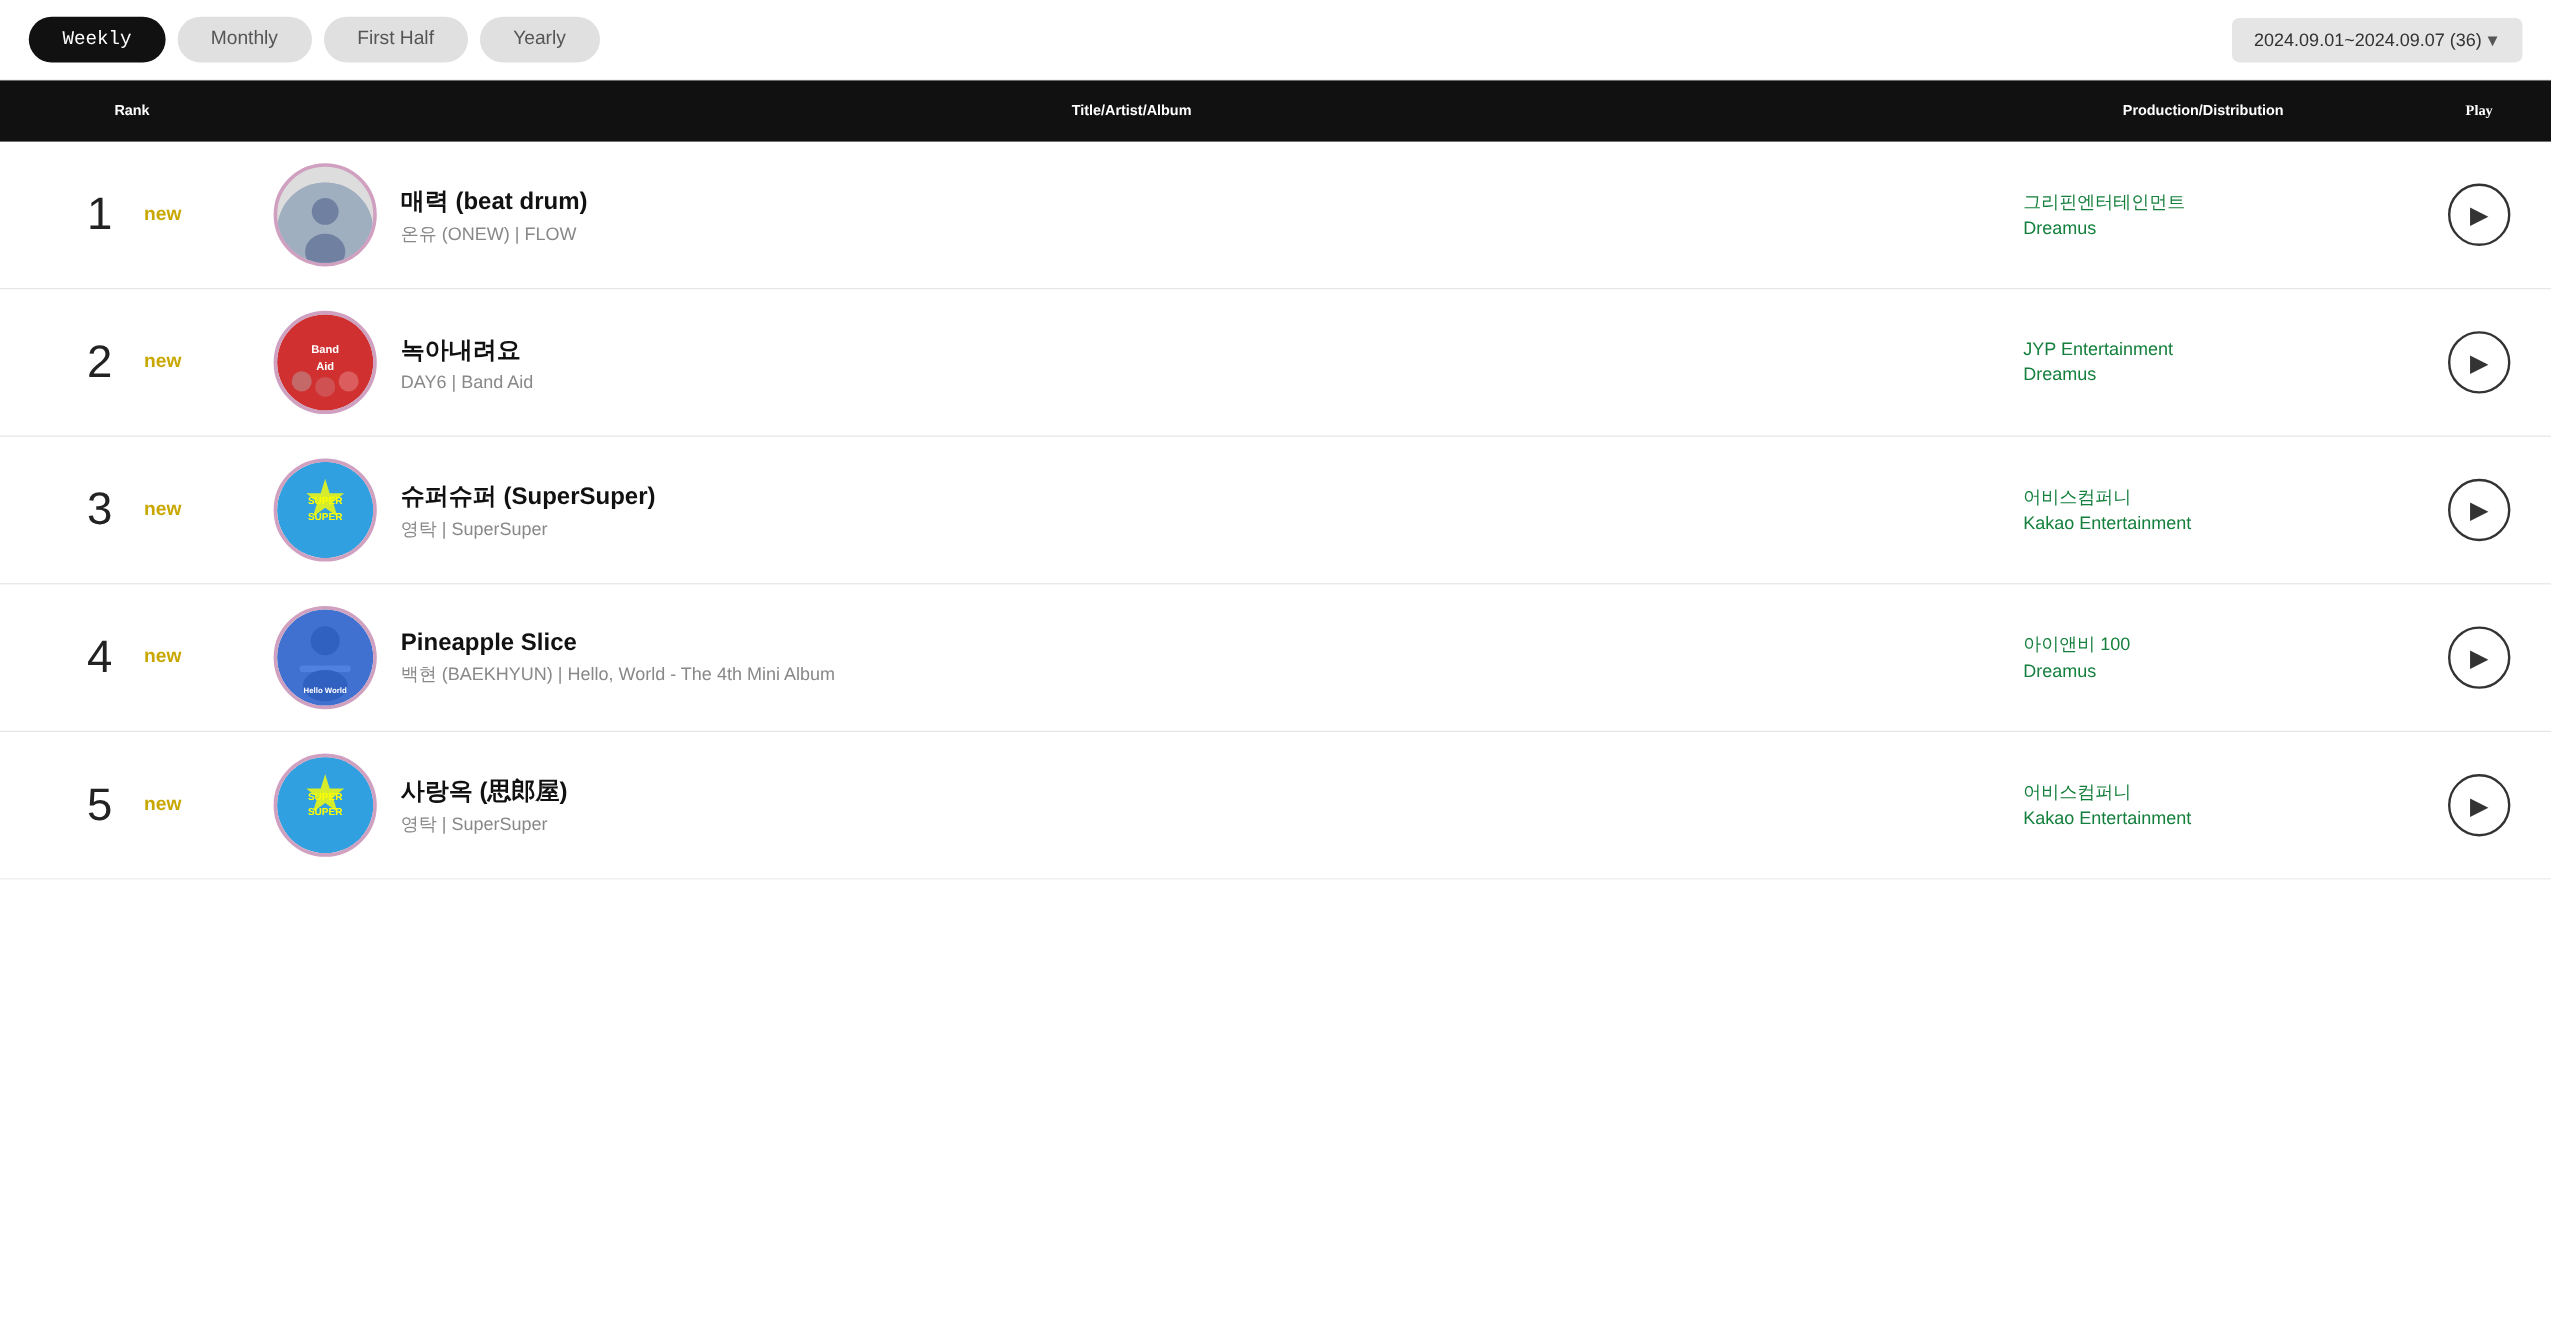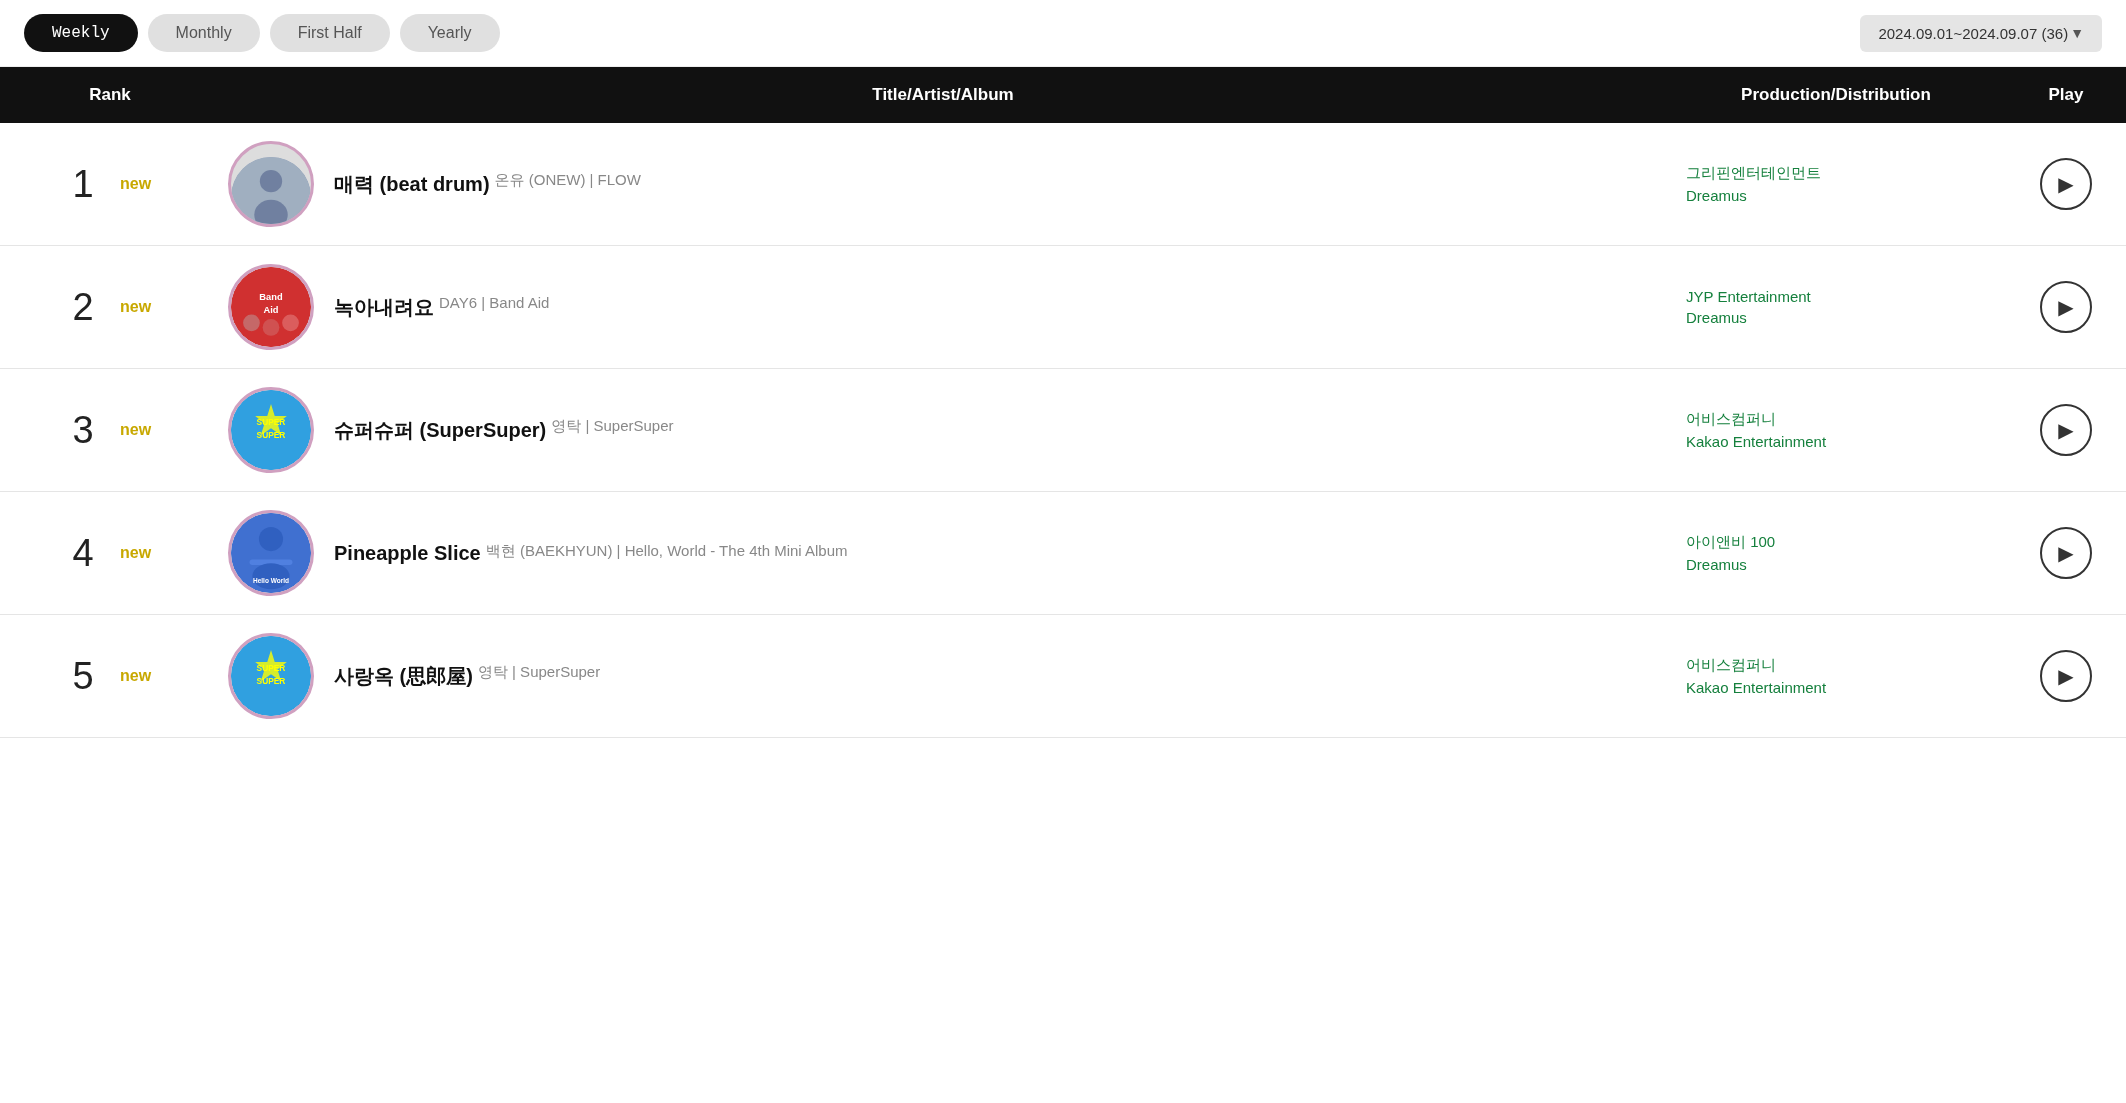--- a/index.html
+++ b/index.html
@@ -50,35 +50,36 @@
       font-size: 14px;
       color: #555;
     }
 
     .table-header {
       display: grid;
       grid-template-columns: 220px 1fr 340px 120px;
       background: #111;
       color: #fff;
       font-weight: 700;
-      font-size: 17px;
+      font-size: 12px;
       padding: 0;
     }
     .table-header .col {
       padding: 18px 12px;
       text-align: center;
     }
     .table-header .col.title-col {
       text-align: center;
     }
     .table-header .col.prod-col {
       text-align: center;
     }
     .table-header .col.play-col {
       text-align: center;
+      font-family: Liberation Serif, serif;
     }
 
     .chart-row {
       display: grid;
       grid-template-columns: 220px 1fr 340px 120px;
       align-items: center;
       border-bottom: 1px solid #e5e5e5;
       padding: 18px 0;
       min-height: 110px;
     }
@@ -137,21 +138,21 @@
 
     
     .art-1 { background: radial-gradient(circle at 40% 40%, #b0b8c8, #7890b0); margin-top: 26px; }
     .art-2 { background: radial-gradient(circle at 40% 40%, #e04040, #c03030); }
     .art-3 { background: radial-gradient(circle at 40% 40%, #40b0e8, #2080c8); }
     .art-4 { background: radial-gradient(circle at 40% 40%, #5090e0, #3060c0); }
     .art-5 { background: radial-gradient(circle at 40% 40%, #40b0e8, #2080c8); }
 
     .song-info {
       display: flex;
-      flex-direction: row;
+      flex-direction: column;
       gap: 5px;
     }
     .song-title {
       font-size: 20px;
       font-weight: 700;
       color: #111;
     }
     .song-subtitle {
       font-size: 15px;
       color: #888;

